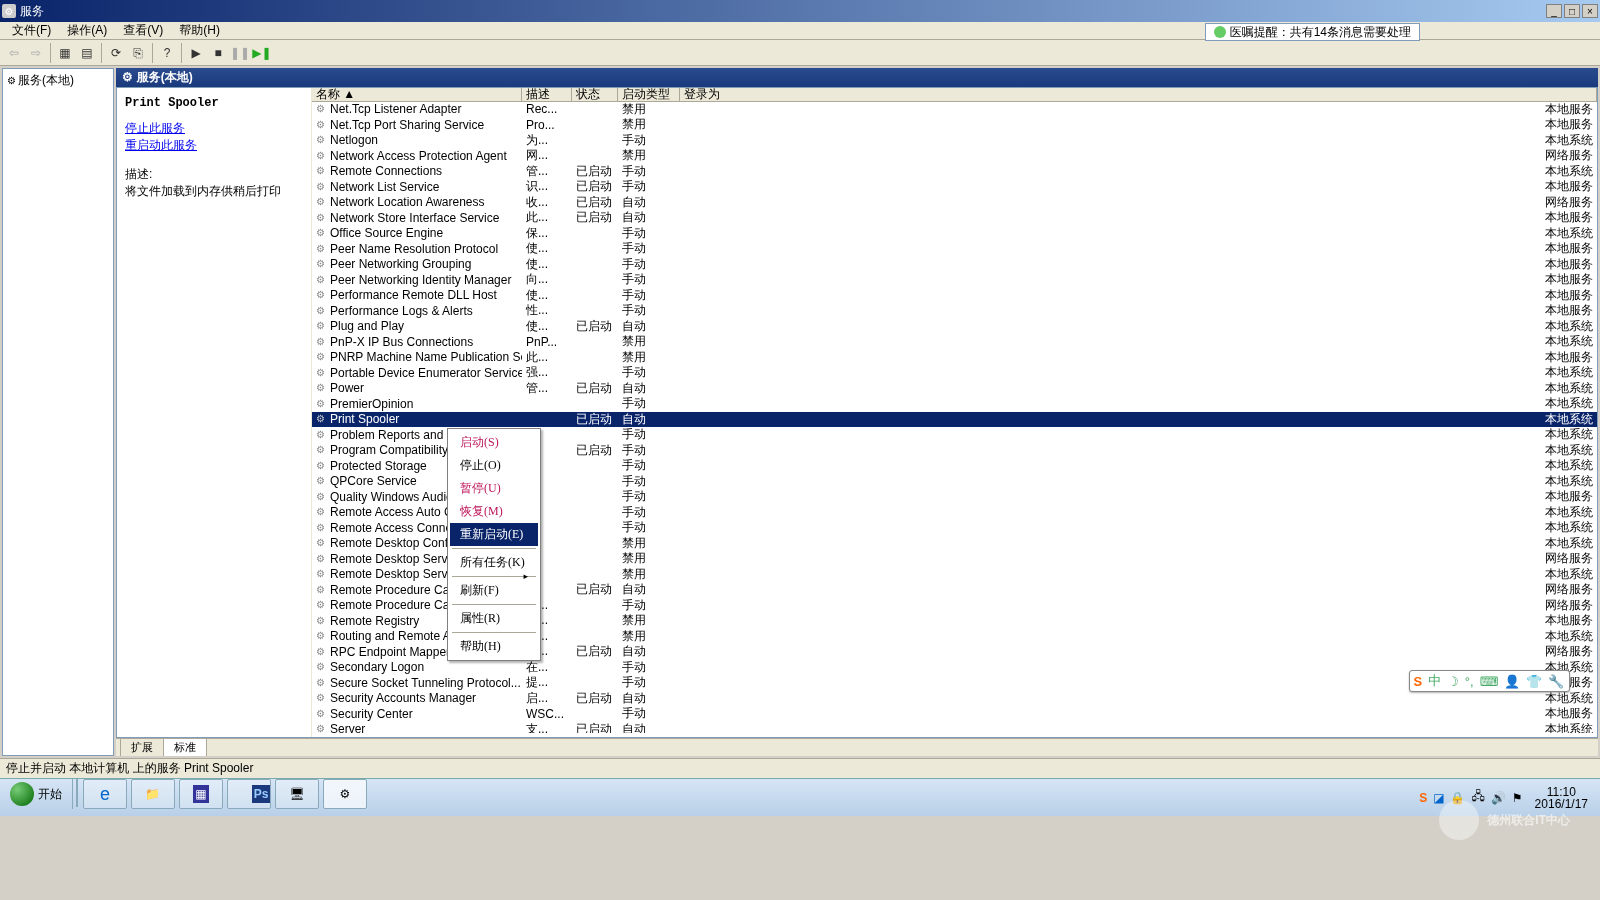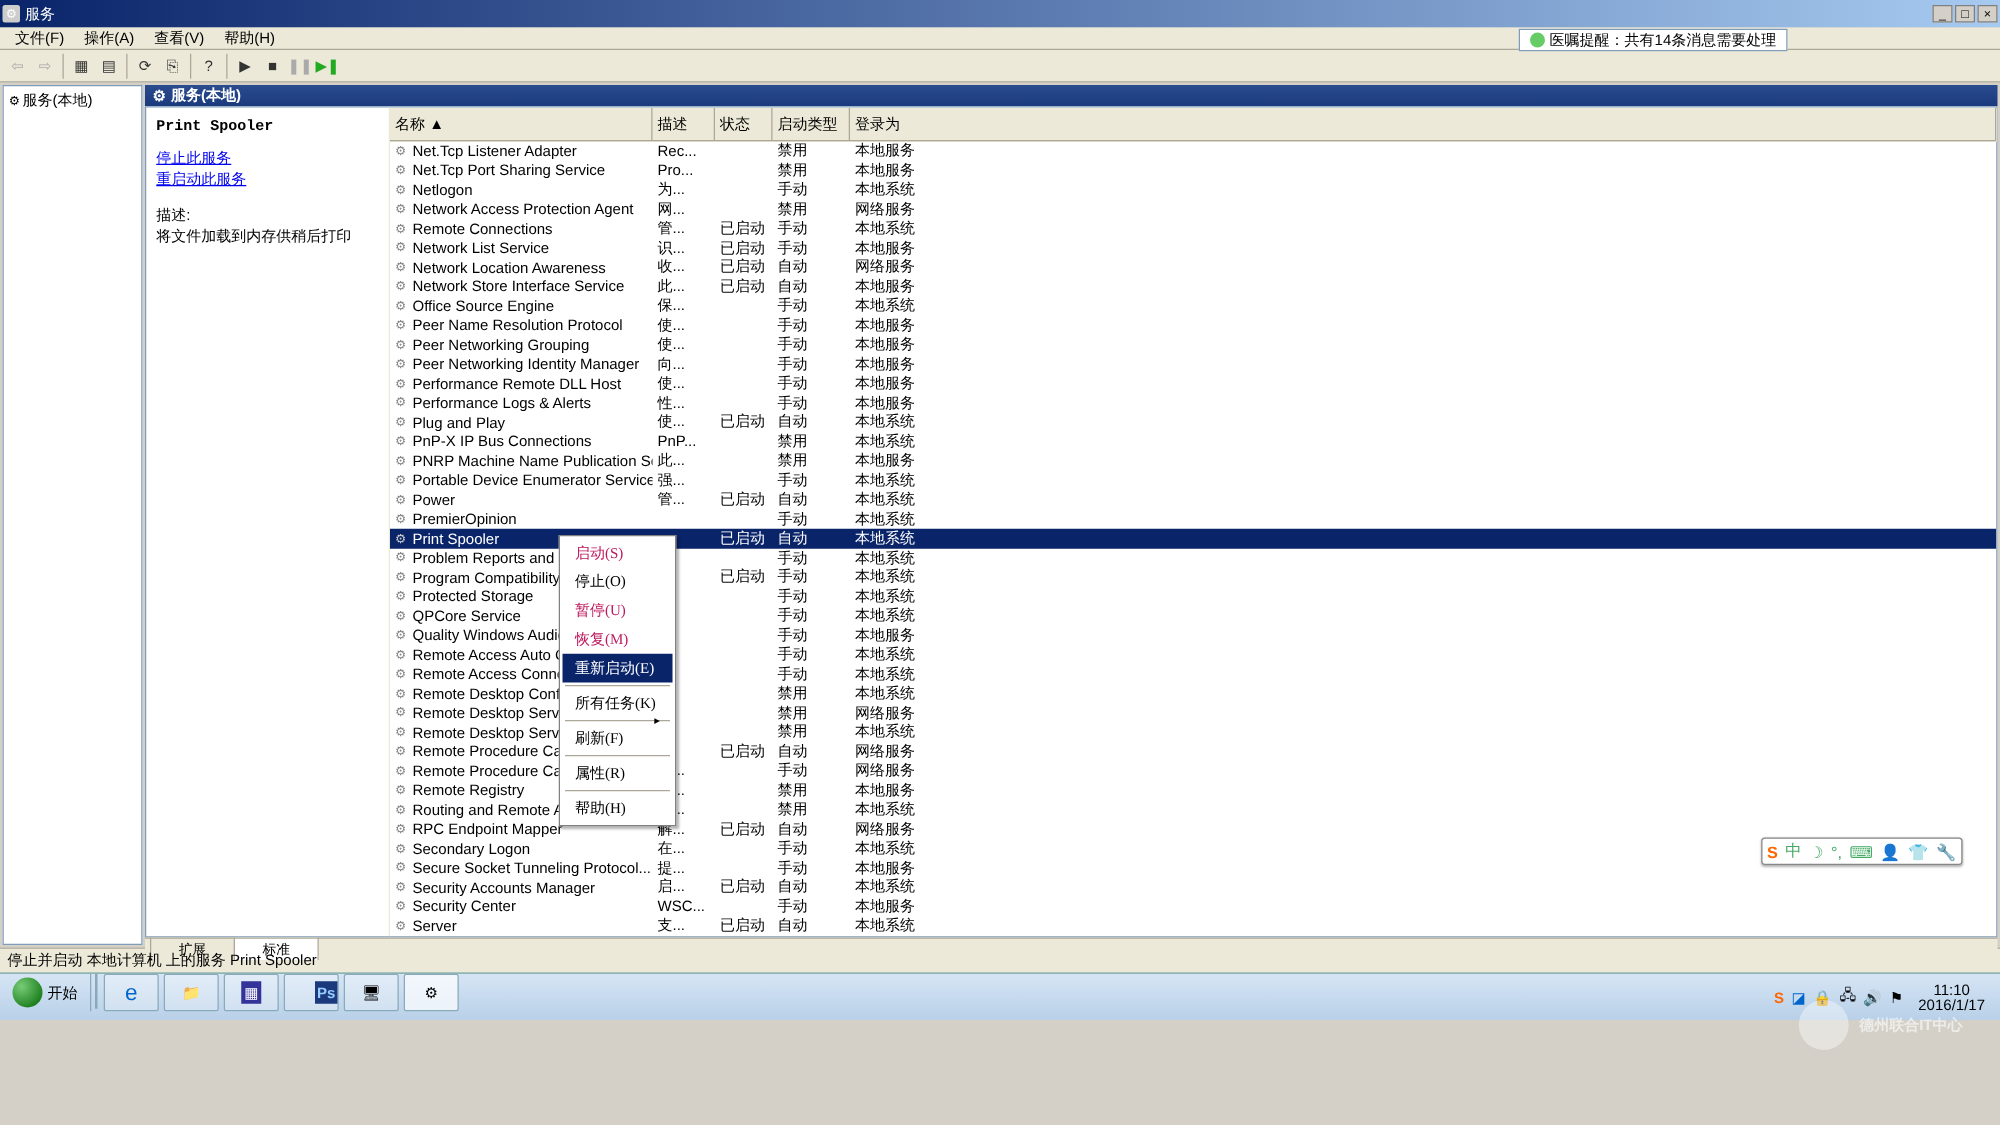--- a/index.html
+++ b/index.html
@@ -3,56 +3,56 @@
 <meta charset="utf-8">
 <style>
 * { margin: 0; padding: 0; box-sizing: border-box; font-family: "SimSun", "宋体", sans-serif; font-size: 12px; }
 html, body { width: 1600px; height: 900px; overflow: hidden; background: #d4d0c8; }
 .title-bar { height: 22px; background: linear-gradient(to right, #0a246a, #a6caf0); display: flex; align-items: center; padding: 0 2px; color: #fff; }
 .title-bar .ti { width: 14px; height: 14px; background: #ccc; border-radius: 2px; margin-right: 4px; display:flex;align-items:center;justify-content:center;font-size:10px;}
 .title-bar .sp { flex: 1; }
 .title-bar .wbtn { width: 16px; height: 14px; background: #d4d0c8; border:1px solid #808080; margin-left:2px; color:#000; font-family: Arial; font-size:10px; display:flex;align-items:center;justify-content:center; }
 .menu-bar { height: 18px; background: #ece9d8; display: flex; align-items: center; padding: 0 4px; border-bottom:1px solid #aca899; position:relative;}
 .menu-bar span.mi { padding: 2px 8px; cursor:default;}
-.notif { position:absolute; right:170px; top:1px; height:18px; background:#fff; border:1px solid #7f9db9; padding:0 8px; display:flex; align-items:center; gap:4px;}
+.notif { position:absolute; right:180px; top:1px; height:18px; background:#fff; border:1px solid #7f9db9; padding:0 8px; display:flex; align-items:center; gap:4px;}
 .notif .dot{width:12px;height:12px;background:#6c6;border-radius:50%;}
 .toolbar { height: 26px; background: #ece9d8; display:flex; align-items:center; padding: 0 4px; gap:2px; border-bottom:1px solid #aca899;}
 .toolbar .tbtn { width: 20px; height: 20px; border:1px solid transparent; display:flex;align-items:center;justify-content:center; color:#333;}
 .toolbar .tbtn.dis { color:#aaa;}
 .toolbar .sep { width:1px; height:20px; background:#aca899; margin:0 2px;}
 .body { display:flex; height: 692px;}
 .tree { width: 112px; background:#fff; border:1px solid #7f9db9; margin:2px; padding:2px;}
 .tree-item { padding:1px 2px; background:#fff; display:flex; align-items:center; gap:2px;}
 .tree-item .gear{font-size:10px;}
 .main { flex:1; display:flex; flex-direction:column; margin:2px 2px 2px 0;}
 .main-hdr { height: 24px; background: linear-gradient(to bottom, #2a4b8d, #1a3a7d); color:#fff; display:flex; align-items:center; padding:0 6px; font-weight:bold; gap:4px;}
 .main-body { flex:1; display:flex; background:#fff; border:1px solid #7f9db9;}
 .detail { width: 195px; padding:8px; border-right:1px solid #ece9d8;}
 .detail .svc-name { font-family: "Courier New", monospace; font-weight:bold; margin-bottom:10px;}
 .detail a { color:#0000ee; text-decoration:underline; display:block; cursor:pointer;}
 .detail .lbl{margin-top:12px;}
 .list-wrap { flex:1; position:relative; overflow:hidden;}
-.list-hdr { display:flex; height:27px; background:#ece9d8; border-bottom:1px solid #aca899; position:sticky; top:0;}
+.list-hdr { display:flex; height:14px; background:#ece9d8; border-bottom:1px solid #aca899; position:sticky; top:0;}
 .list-hdr .col { border-right:1px solid #aca899; padding:1px 4px; display:flex; align-items:center; overflow:hidden; white-space:nowrap;}
-.c-name{width:210px;} .c-desc{width:50px;} .c-stat{width:46px;font-family:Liberation Serif, serif;} .c-start{width:62px;} .c-logon{width:80px;flex:1;}
+.c-name{width:210px;} .c-desc{width:50px;} .c-stat{width:46px;font-family:Liberation Serif, serif;} .c-start{width:62px;} .c-logon{width:80px;flex:1;text-align:right;}
 .rows { height: calc(100% - 18px); overflow-y:auto;}
 .row { display:flex; height:15.5px; align-items:center; white-space:nowrap;}
 .row .cell{ overflow:hidden; padding:0 4px;}
 .row .c-name{display:flex;align-items:center;gap:2px; font-family:"Courier New",monospace;}
 .row.sel { background:#0a246a; color:#fff;}
 .row.sel .gi{filter:brightness(1.5);}
 .gi{width:12px;height:12px;font-size:10px;color:#888;flex-shrink:0;}
 .ctx-menu { position:absolute; left:447px; top:428px; width:94px; background:#fff; border:1px solid #808080; box-shadow:2px 2px 2px rgba(0,0,0,.3); padding:2px; z-index:100;}
 .ctx-menu .item{ padding:3px 10px; font-family:"SimSun"; white-space:nowrap;}
 .ctx-menu .item.dis{color:#be185d;}
 .ctx-menu .item.hi{background:#0a246a;color:#fff;}
 .ctx-menu .sep{height:1px;background:#aca899;margin:2px 2px;}
 .ctx-menu .arr::after{content:"▸";float:right;font-size:9px;}
 .tab-strip { height:18px; background:#ece9d8; display:flex; align-items:flex-end; padding-left:4px; border-top:1px solid #aca899;}
-.tab-strip .tab{ padding:1px 22px; border:1px solid #aca899; border-bottom:none; background:#ece9d8; margin-right:-1px; font-size:11px;}
+.tab-strip .tab{ padding:1px 10px; border:1px solid #aca899; border-bottom:none; background:#ece9d8; margin-right:-1px; font-size:11px;}
 .tab-strip .tab.active{background:#fff;}
 .status-bar{height:20px;background:#ece9d8;border-top:1px solid #aca899;padding:2px 6px;display:flex;align-items:center;}
 .taskbar { height:38px; background:linear-gradient(to bottom,#d6e5f5,#b8d0e8); border-top:1px solid #7aa; display:flex; }
 .start{height:30px;padding:0 10px;display:flex;align-items:center;gap:4px;border-right:1px solid #8ab;}
 .start .orb{width:24px;height:24px;border-radius:50%;background:radial-gradient(circle at 30% 30%,#7c7,#060);}
 .tb-sep{width:2px;height:28px;background:#8ab;margin:0 3px;}
 .tb-app{width:44px;height:30px;border:1px solid #8ab;border-radius:2px;margin:0 2px;display:flex;align-items:center;justify-content:center;background:rgba(255,255,255,.3);}
 .tray{margin-left:auto;display:flex;align-items:center;padding:0 6px;gap:6px;}
 .clock{text-align:center;font-size:11px;line-height:12px;padding:0 6px;}
 .ime-float{position:absolute;right:30px;top:670px;background:#fff;border:1px solid #888;border-radius:3px;padding:2px 4px;display:flex;gap:6px;align-items:center;height:22px;z-index:50;box-shadow:0 1px 2px rgba(0,0,0,.3);}

